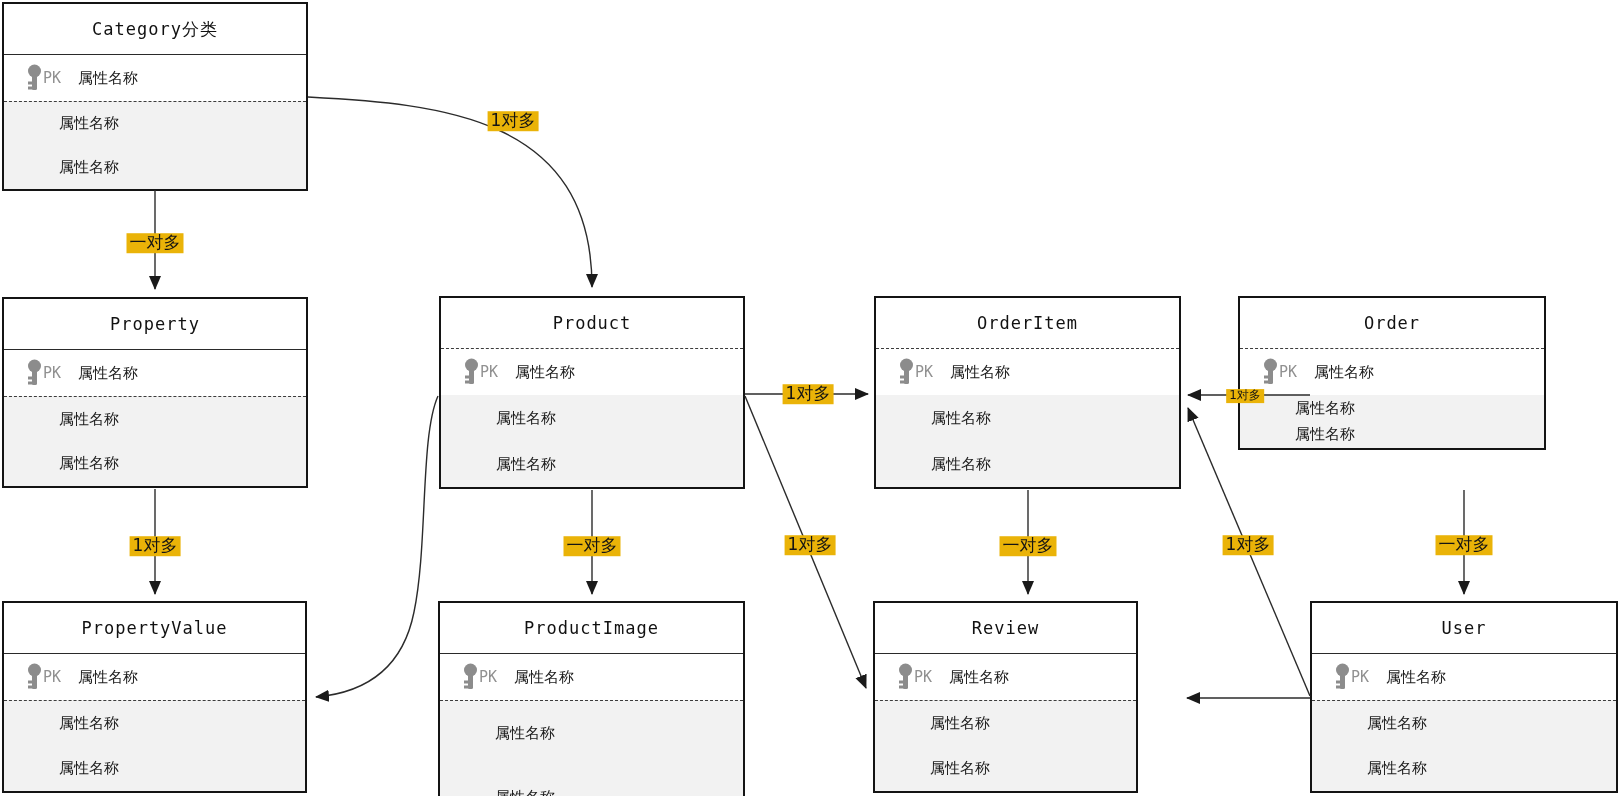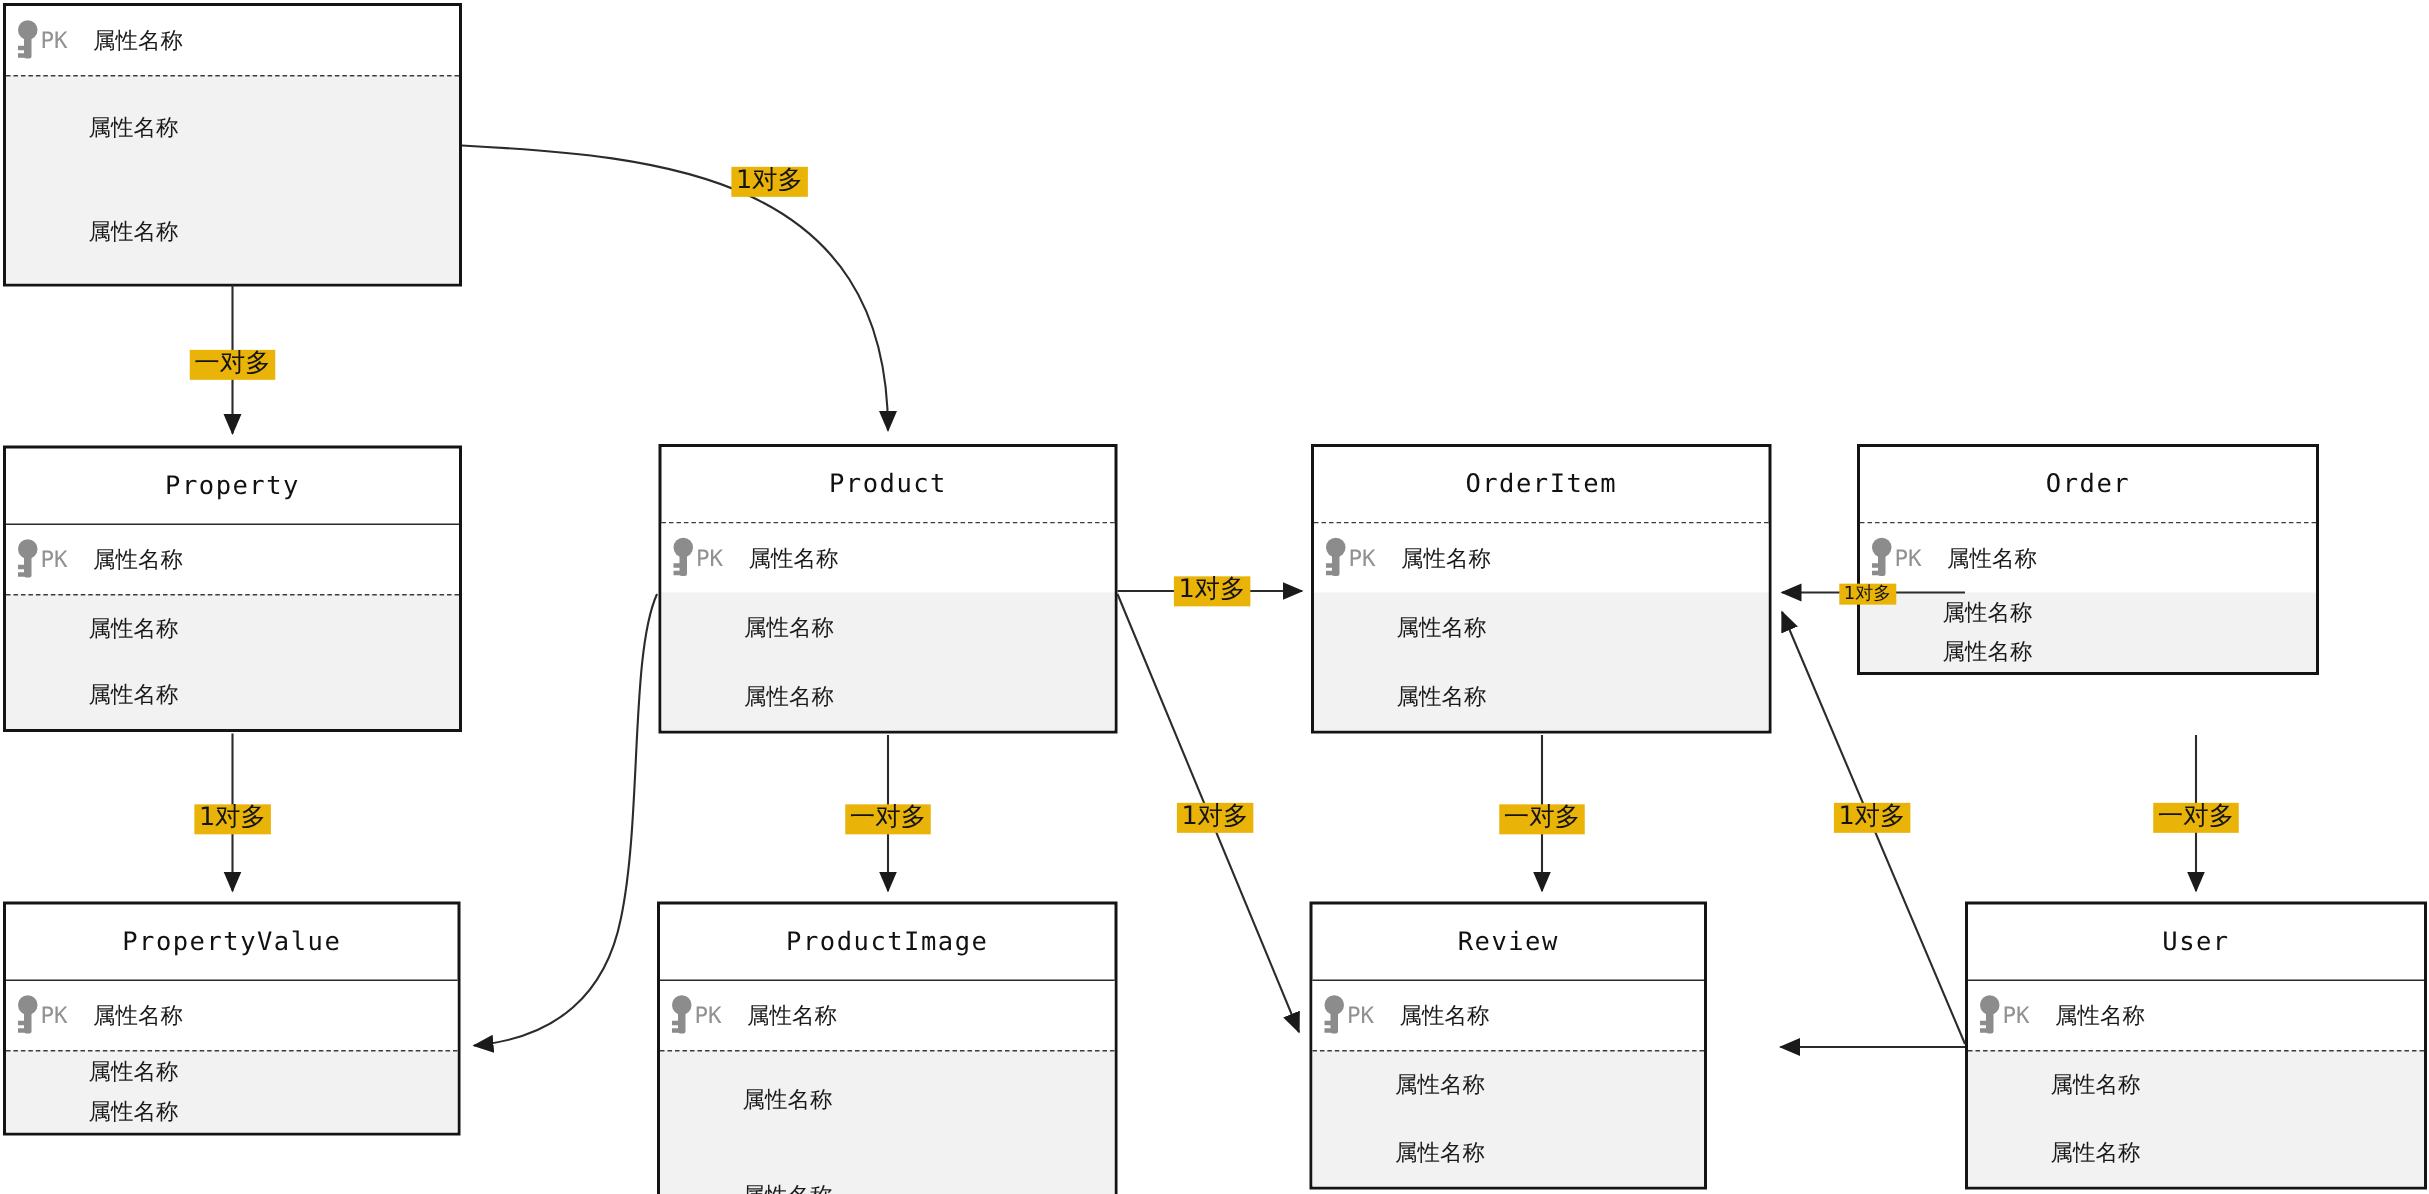--- a/index.html
+++ b/index.html
@@ -4,21 +4,21 @@
 <style>
   html,body{margin:0;padding:0;background:#ffffff;}
   #stage{position:relative;width:1619px;height:796px;background:#fff;overflow:hidden;
          font-family:"DejaVu Sans","Liberation Sans",sans-serif;}
   .entity{position:absolute;box-sizing:border-box;background:#fff;border:2px solid #141414;
           display:flex;flex-direction:column;}
   .e-title{height:50px;flex:0 0 50px;display:flex;align-items:center;justify-content:center;
            font-family:"DejaVu Sans Mono","Liberation Mono",monospace;
            font-size:17px;color:#111;border-bottom:1px solid #2a2a2a;letter-spacing:1px;}
   .entity.vb .e-title{border-bottom:1px dashed #3c3c3c;}
-  .e-pk{height:46px;flex:0 0 46px;display:flex;align-items:center;padding-left:6px;background:#fff;}
+  .e-pk{height:46px;flex:0 0 46px;display:flex;align-items:center;padding-left:22px;background:#fff;}
   .key{display:inline-flex;width:17px;height:28px;flex:0 0 17px;}
   .pk-label{font-family:"DejaVu Sans Mono","Liberation Mono",monospace;font-size:15px;color:#919191;}
   .pk-attr{margin-left:17px;font-size:15px;color:#1a1a1a;}
   .e-attrs{flex:1 1 auto;background:#f2f2f2;display:flex;flex-direction:column;}
   .entity.va .e-attrs{border-top:1px dashed #3c3c3c;}
   .e-attr{flex:1 1 50%;display:flex;align-items:center;padding-left:55px;font-size:15px;color:#1a1a1a;}
   .wires{position:absolute;left:0;top:0;z-index:2;pointer-events:none;}
   .elabel{position:absolute;z-index:3;transform:translate(-50%,-50%);background:#eab308;
           padding:0 3px;font-size:17px;color:#141414;white-space:nowrap;line-height:1.15;}
   .elabel.small{font-size:12px;}
@@ -55,20 +55,21 @@
   <span class="elabel" style="left:155px;top:546px">1对多</span>
   <span class="elabel" style="left:592px;top:546px">一对多</span>
   <span class="elabel" style="left:808px;top:394px">1对多</span>
   <span class="elabel" style="left:810px;top:545px">1对多</span>
   <span class="elabel" style="left:1028px;top:546px">一对多</span>
   <span class="elabel small" style="left:1245px;top:396px">1对多</span>
   <span class="elabel" style="left:1464px;top:545px">一对多</span>
   <span class="elabel" style="left:1248px;top:545px">1对多</span>
 
   <div class="entity va" style="left:2px;top:2px;width:306px;height:189px">
+    <div class="e-title">Category分类</div>
     <div class="e-pk">
       <span class="key">
           <svg viewBox="0 0 17 28" width="17" height="28">
             <g fill="#8c8c8c">
               <circle cx="8.5" cy="7" r="6.5"></circle>
               <rect x="6" y="11" width="5" height="15" rx="1.5"></rect>
               <rect x="2" y="17.5" width="5" height="3"></rect>
               <rect x="2" y="22.5" width="5" height="3"></rect>
             </g>
           </svg>
@@ -163,21 +164,21 @@
         </span>
       <span class="pk-label">PK</span>
       <span class="pk-attr">属性名称</span>
     </div>
     <div class="e-attrs">
       <div class="e-attr">属性名称</div>
       <div class="e-attr">属性名称</div>
     </div>
   </div>
 
-  <div class="entity va" style="left:2px;top:601px;width:305px;height:156px">
+  <div class="entity va" style="left:2px;top:601px;width:305px;height:192px">
     <div class="e-title">PropertyValue</div>
     <div class="e-pk">
       <span class="key">
           <svg viewBox="0 0 17 28" width="17" height="28">
             <g fill="#8c8c8c">
               <circle cx="8.5" cy="7" r="6.5"></circle>
               <rect x="6" y="11" width="5" height="15" rx="1.5"></rect>
               <rect x="2" y="17.5" width="5" height="3"></rect>
               <rect x="2" y="22.5" width="5" height="3"></rect>
             </g>

